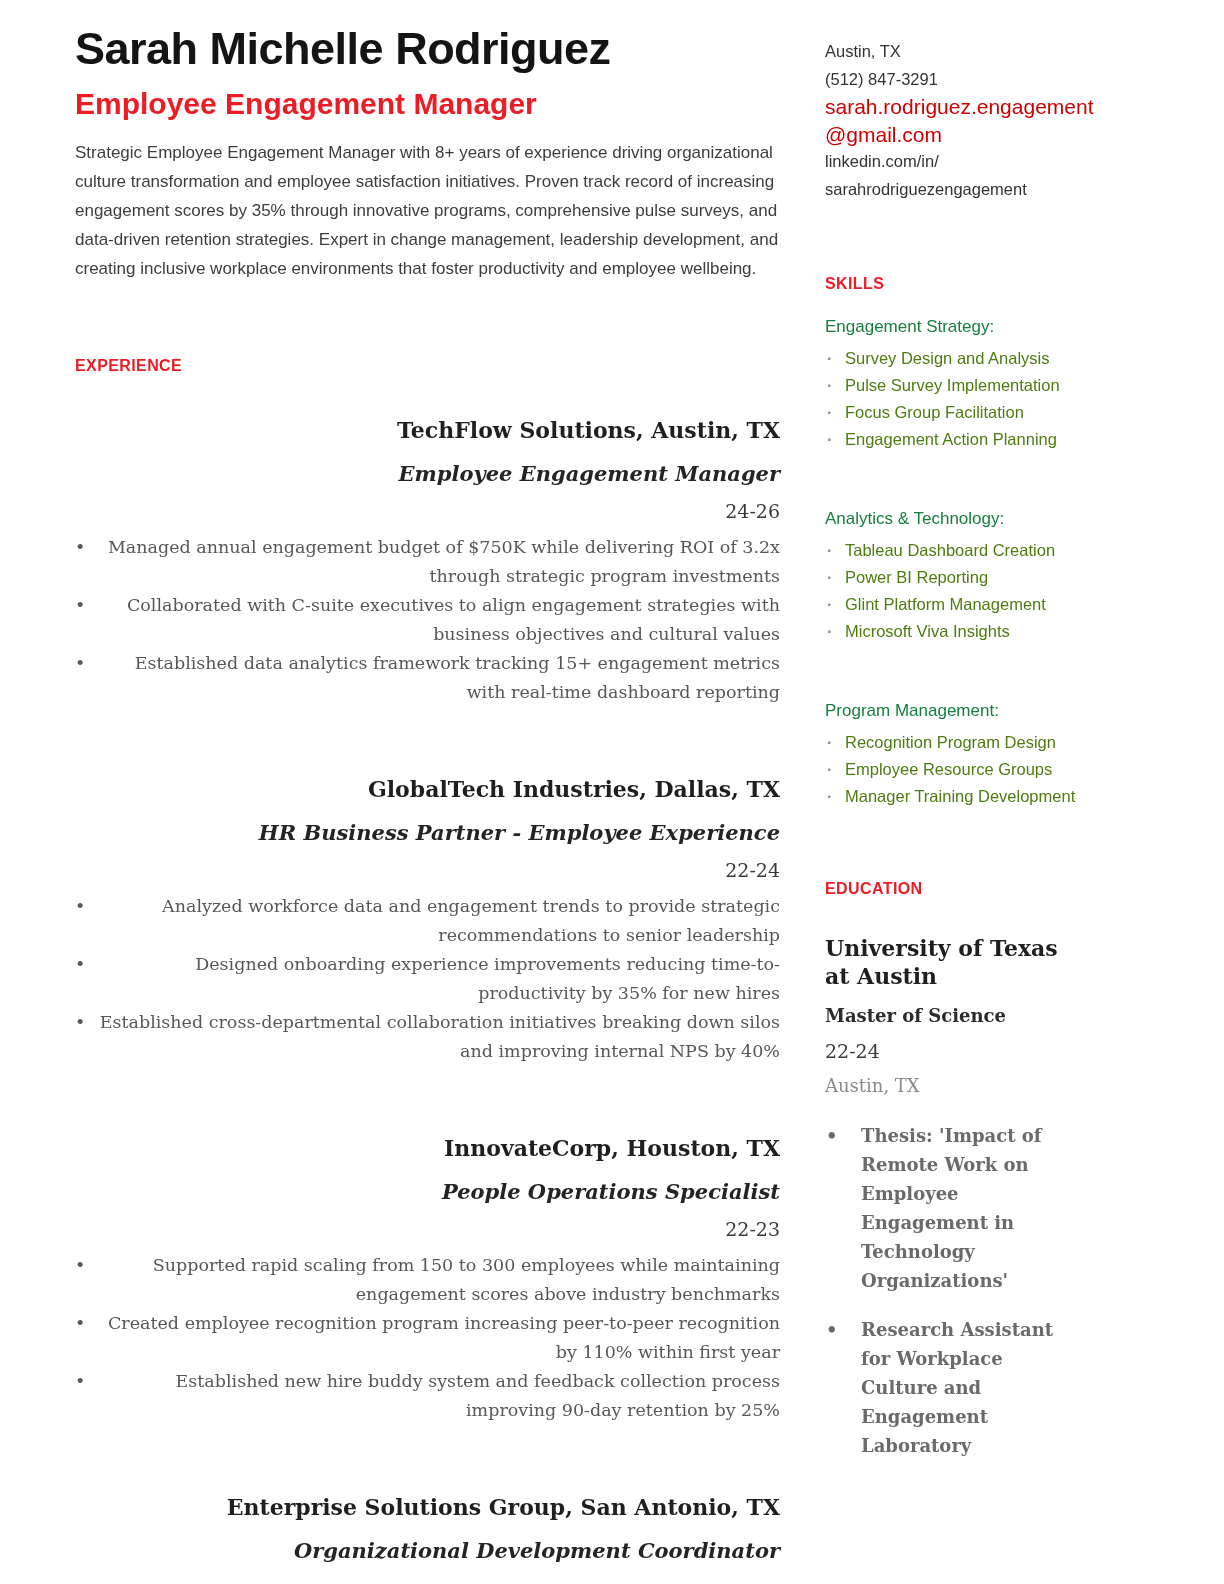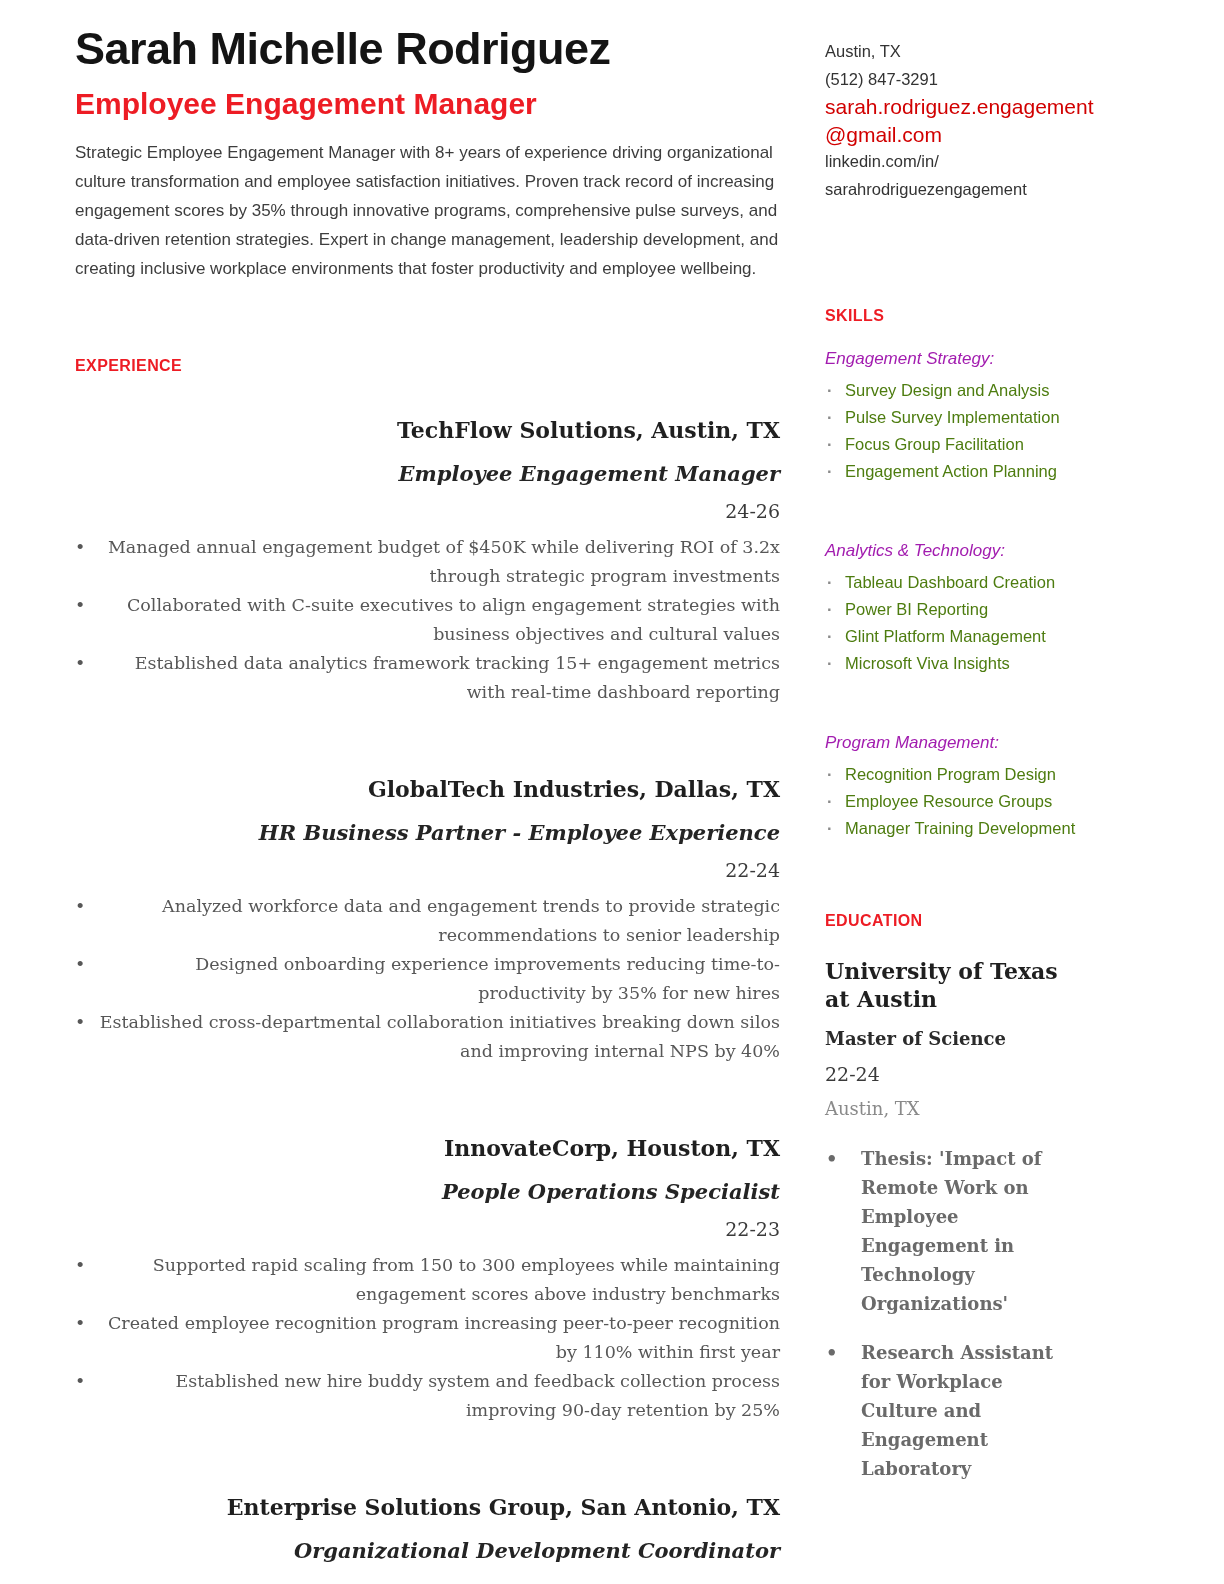--- a/index.html
+++ b/index.html
@@ -61,40 +61,40 @@
   
   .contact { font-size:16.5px; line-height:27.5px; color:#333; }
   .contact-line { color:#333; }
   .email-line {
     font-family:Liberation Sans, sans-serif;
     font-size:21px; color:var(--email_link);
   }
   .linkedin-line { color:#333; }
 
   
-  .skills { margin-top:104px; }
+  .skills { margin-top:72px; }
   .skill-group { margin-top:52px; }
   .skill-group:first-of-type { margin-top:20px; }
   .skill-cat {
-    font-style:italic; font-size:17px; color:#a21caf;
+    font-size:17px; color:#15803d;
     line-height:27px; margin-bottom:5px;
   }
   .skill-list { list-style:none; }
   .skill-list li {
     font-size:16.5px; line-height:27px; color:#4d7c0f;
     padding-left:20px; position:relative;
   }
   .skill-list li::before { content:"·"; position:absolute; left:2px; font-weight:700; color:#8a8a8a; }
 
   
   .education { margin-top:70px; }
   .school {
     font-family:"DejaVu Serif", serif;
     font-size:22px; font-weight:700; color:#1f1f1f;
-    line-height:28px; margin-top:27px; max-width:260px;
+    line-height:28px; margin-top:36px; max-width:260px;
   }
   .degree {
     font-family:"DejaVu Serif", serif;
     font-size:18px; font-weight:600; color:#2b2b2b;
     line-height:25px; margin-top:13px;
   }
   .edu-dates {
     font-family:"DejaVu Serif", serif;
     font-size:19px; color:#3a3a3a; line-height:25px; margin-top:11px;
   }
@@ -125,21 +125,21 @@
     <section class="experience">
       <h3 class="sec-heading">EXPERIENCE</h3>
       <div>
 
           <article class="job">
             <h4 class="company">TechFlow Solutions, Austin, TX</h4>
             <div class="role">Employee Engagement Manager</div>
             <div class="dates">24-26</div>
             <ul class="job-bullets">
 
-                <li>Managed annual engagement budget of $450K while delivering ROI of 3.2x through strategic program investments</li>
+                <li>Managed annual engagement budget of $750K while delivering ROI of 3.2x through strategic program investments</li>
 
                 <li>Collaborated with C-suite executives to align engagement strategies with business objectives and cultural values</li>
 
                 <li>Established data analytics framework tracking 15+ engagement metrics with real-time dashboard reporting</li>
 
             </ul>
           </article>
 
           <article class="job">
             <h4 class="company">GlobalTech Industries, Dallas, TX</h4>

